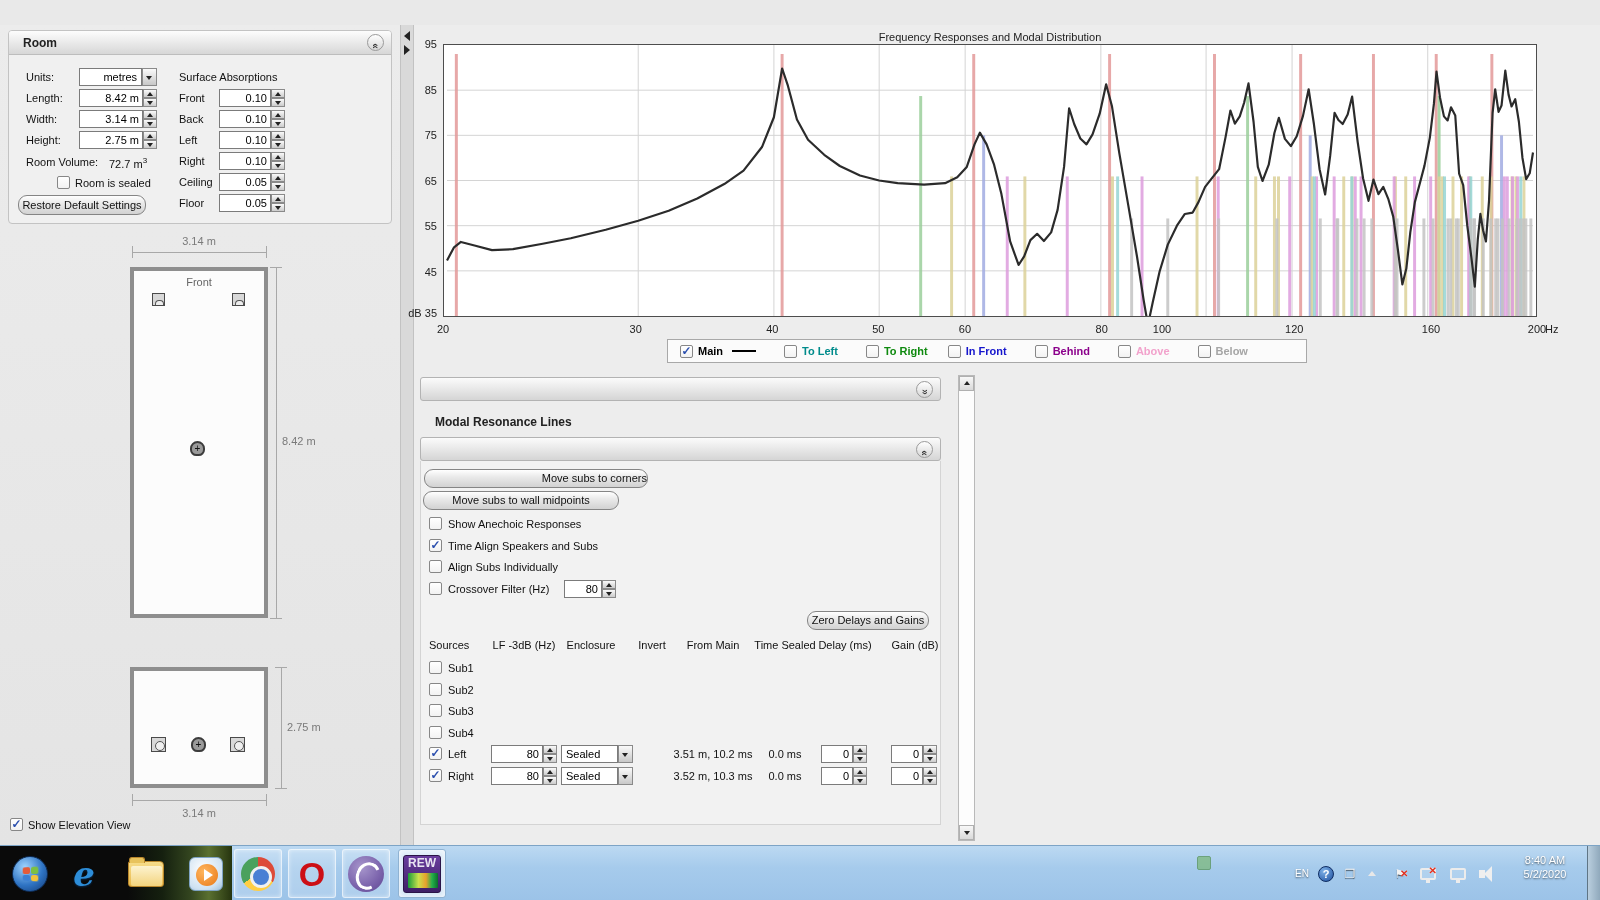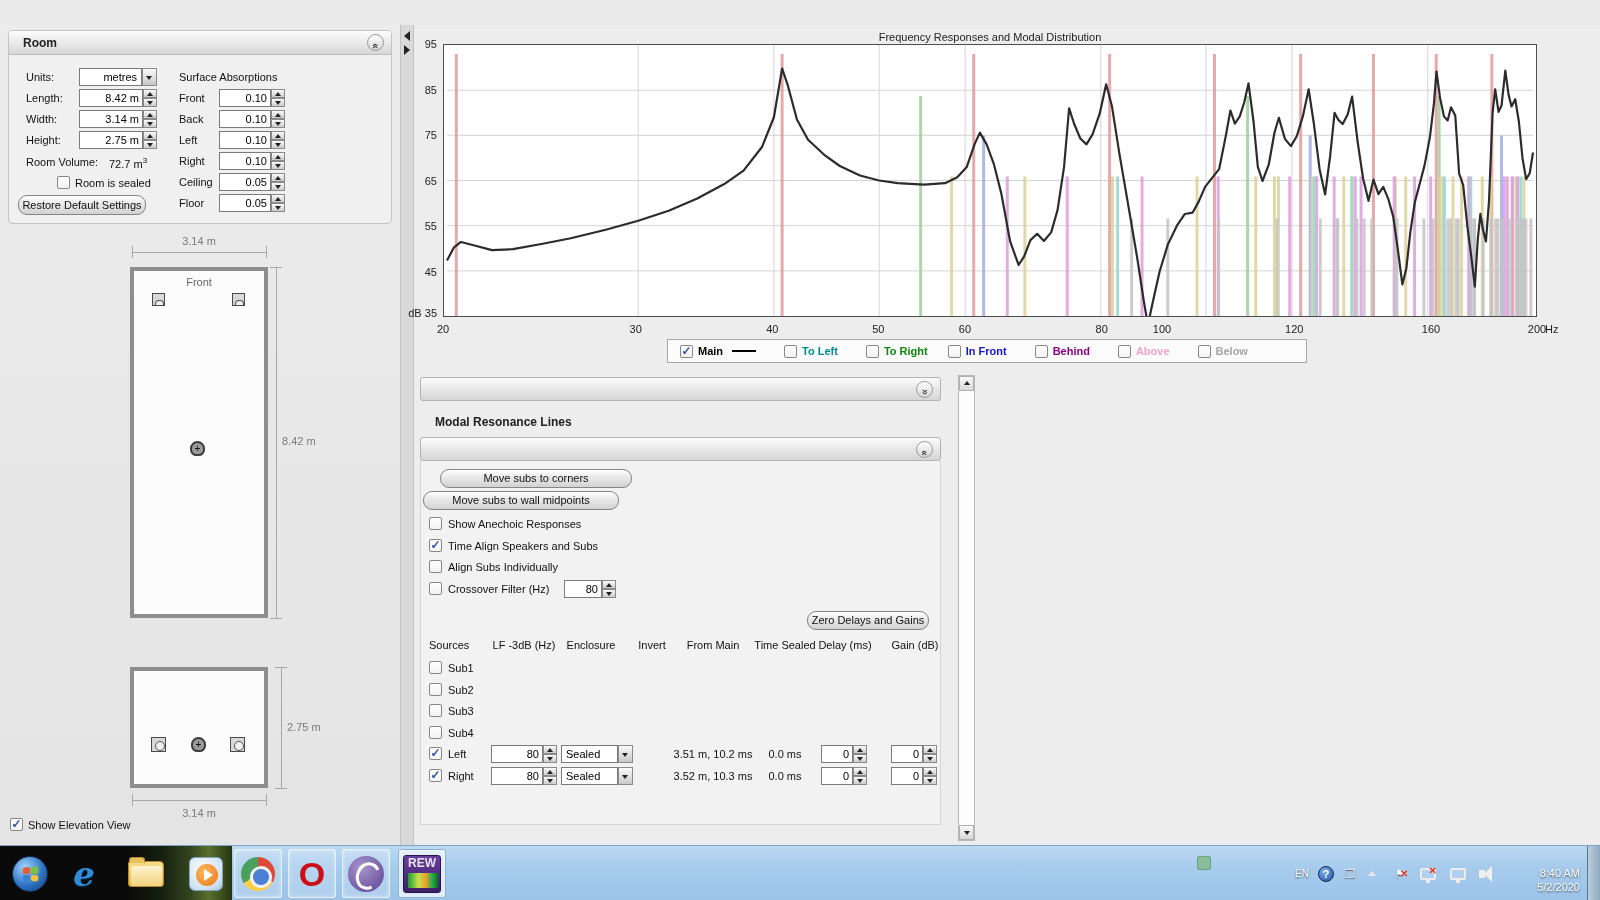--- a/index.html
+++ b/index.html
@@ -119,21 +119,21 @@
   .tray-item { position:absolute; top:0; height:55px; display:flex; align-items:center; justify-content:center; }
   .tray-txt { font-size:10px; color:#fff; text-shadow:0 1px 2px rgba(0,0,0,.6); }
   .help-circ { width:16px; height:16px; border-radius:50%; background:radial-gradient(circle at 35% 30%,#7fb2e8,#1d4e9e); border:1px solid #0e2c62; color:#fff; font-size:11px; font-weight:bold; text-align:center; line-height:14px; }
   .mini-glyph { font-size:12px; color:#f2f2f2; text-shadow:0 1px 1px rgba(0,0,0,.7); }
   .redx { position:absolute; right:-3px; bottom:2px; color:#e03020; font-size:10px; font-weight:bold; text-shadow:0 0 1px #fff; }
   .tri-up-w { border-left:4px solid transparent; border-right:4px solid transparent; border-bottom:5px solid #e8e8e8; }
   .monitor { position:relative; width:16px; height:12px; border:2px solid #ececec; border-radius:2px; background:rgba(255,255,255,.15); }
   .monitor::after { content:""; position:absolute; left:4px; bottom:-5px; width:4px; height:3px; background:#ececec; }
   .spk-body { position:relative; width:6px; height:8px; background:#efefef; }
   .spk-cone { position:absolute; left:5px; top:-4px; border-left:0; border-right:8px solid #efefef; border-top:8px solid transparent; border-bottom:8px solid transparent; }
-  #clock { position:absolute; right:20px; top:7px; width:70px; text-align:right; font-size:11px; color:#fff; line-height:14px; text-shadow:0 1px 2px rgba(0,0,0,.6); white-space:nowrap;margin-top:13px; }
+  #clock { position:absolute; right:20px; top:7px; width:70px; text-align:center; font-size:11px; color:#fff; line-height:14px; text-shadow:0 1px 2px rgba(0,0,0,.6); white-space:nowrap; }
   #show-desktop { position:absolute; right:0; top:0; width:13px; height:55px; background:linear-gradient(to right,#b9cede,#90a9bc); border-left:1px solid #5f7585; }
   #bg-win-icon { position:absolute; left:1197px; top:10px; width:14px; height:14px; background:#7cb87c; border:1px solid #569256; border-radius:2px; opacity:.75; }
 </style>
 </head>
 <body>
 
 <div id="screen">
 
 
   <div id="content">
@@ -469,21 +469,21 @@
 
     <div class="cpanel-hdr" style="top:352px">
       <span class="hdr-title">Modal Resonance Lines</span>
       <span class="chev-btn"><span class="chev down">«</span></span>
     </div>
     <div class="cpanel-hdr" style="top:412px">
       <span class="hdr-title">Speaker Controls</span>
       <span class="chev-btn"><span class="chev up">«</span></span>
     </div>
     <div id="speaker-body">
-        <div class="btn" style="left: 19px; top: 8px; width: 192px; height: 19px; line-height: 17px;">Move subs to corners</div>
+        <div class="btn" style="left: 3px; top: 8px; width: 224px; height: 19px; line-height: 17px; text-align: right;">Move subs to corners</div>
         <div class="btn" style="left: 2px; top: 30px; width: 196px; height: 19px; line-height: 17px;">Move subs to wall midpoints</div>
         <div class="cb" style="left: 8px; top: 56px;"></div>
         <div class="lbl" style="left: 27px; top: 57px;">Show Anechoic Responses</div>
         <div class="cb" style="left: 8px; top: 77.5px;">✓</div>
         <div class="lbl" style="left: 27px; top: 78.5px;">Time Align Speakers and Subs</div>
         <div class="cb" style="left: 8px; top: 99px;"></div>
         <div class="lbl" style="left: 27px; top: 100px;">Align Subs Individually</div>
         <div class="cb" style="left: 8px; top: 120.5px;"></div>
         <div class="lbl" style="left: 27px; top: 121.5px;">Crossover Filter (Hz)</div>
         <div class="spin" style="left: 143px; top: 118.5px; width: 52px;">

